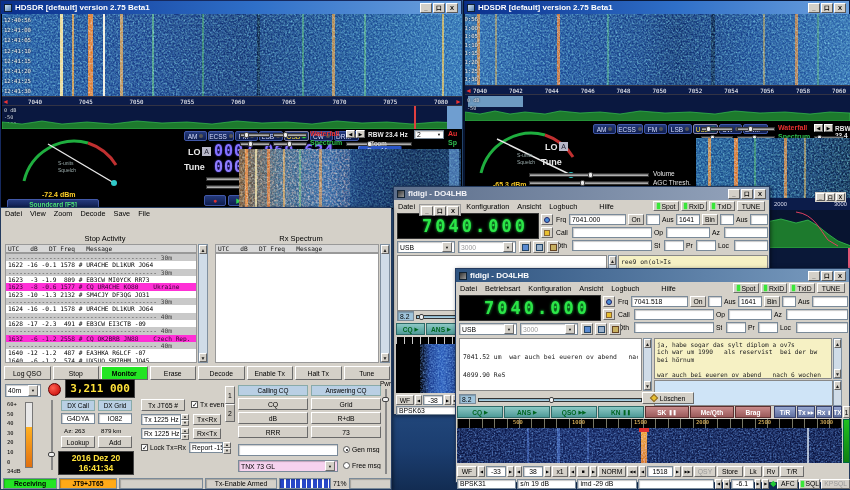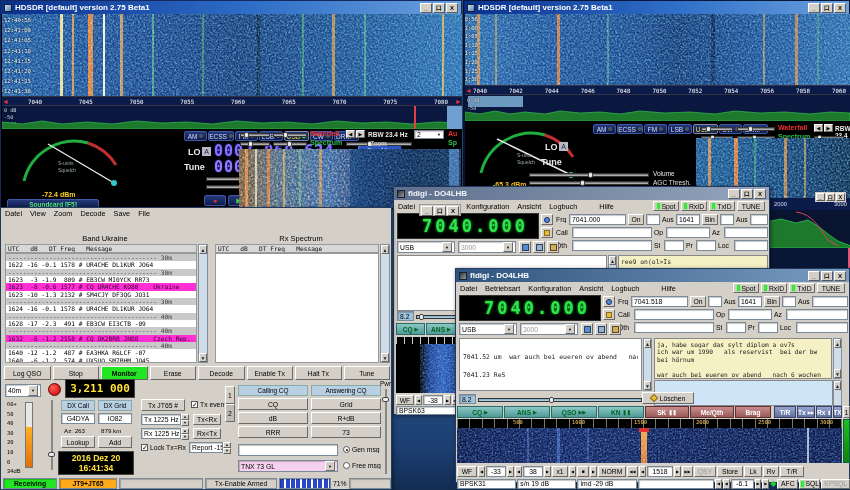--- a/index.html
+++ b/index.html
@@ -599,21 +599,21 @@
 
 <div class="win" style="left:0;top:207px;width:392px;height:283px">
   <div class="mb" style="height:11px">
     <span class="mi">Datei</span>
     <span class="mi">View</span>
     <span class="mi">Zoom</span>
     <span class="mi">Decode</span>
     <span class="mi">Save</span>
     <span class="mi">File</span>
   </div>
-  <div class="grp" style="position:absolute;left:4px;top:26px;width:200px">Band Ukraine</div>
+  <div class="grp" style="position:absolute;left:4px;top:26px;width:200px">Stop Activity</div>
   <div class="grp" style="position:absolute;left:214px;top:26px;width:172px">Rx Spectrum</div>
   <div class="abs" style="left:4px;top:36px;width:192px;height:9px;background:#d8d8d8;border:1px solid #999;font-family:'DejaVu Sans Mono',monospace;font-size:6.2px;color:#111;white-space:pre;padding-left:2px;line-height:8px"><span>UTC   dB   DT Freq   Message</span></div>
   <div class="abs" style="left:4px;top:45px;width:192px;height:110px;background:#fff;border:1px solid #999;overflow:hidden">
         <div class="trow sep">---------------------------------------- 30m</div>
         <div class="trow">1622 -16 -0.1 1578 # UR4CHE DL1KUR JO64</div>
         <div class="trow sep">---------------------------------------- 30m</div>
         <div class="trow">1623  -3 -1.9  809 # EB3CW MI0YCK RR73</div>
         <div class="trow hl">1623  -8 -0.6 1577 # CQ UR4CHE KO80    Ukraine</div>
         <div class="trow">1623 -10 -1.3 2132 # SM4CJY DF3QG JO31</div>
         <div class="trow sep">---------------------------------------- 30m</div>
@@ -920,21 +920,21 @@
   <div class="btn" style="position:absolute;left:139px;top:54px;width:12px;height:12px">
         <span style="width:7px;height:7px;background:#9ab0c8;border:1px solid #246"></span>
       </div>
   <div class="btn" style="position:absolute;left:153px;top:54px;width:12px;height:12px">
         <span style="width:7px;height:7px;background:#c8b060;border:1px solid #642"></span>
       </div>
   <div class="abs" style="left:3px;top:69px;width:183px;height:53px;background:#fff;border:1px solid #888;font-family:'DejaVu Sans Mono',monospace;font-size:6.4px;color:#222;padding:14px 3px 0;line-height:9px;overflow:hidden">
     <div>
           <span class="rxline">7041.52 um  war auch bei eueren ov abend   nach 6 wochen</span>
           <span class="rxline">&nbsp;</span>
-          <span class="rxline">7041.23 ReS</span>
+          <span class="rxline">4099.90 ReS</span>
         </div>
   </div>
   <div class="sb" style="left:187px;top:69px;width:9px;height:53px">
         <div class="sbb" style="top:0">▲</div>
         <div class="sbb" style="bottom:0">▼</div>
       </div>
   <div class="abs" style="left:198px;top:69px;width:178px;height:41px;background:#f6f1c4;border:1px solid #888;font-family:'DejaVu Sans Mono',monospace;font-size:6.2px;color:#222;padding:2px;line-height:7.4px;overflow:hidden">
     <div>
           <span class="rxline">ja, habe sogar das sylt diplom a ov7s</span>
           <span class="rxline">ich war um 1990   als reservist  bei der bw</span>

